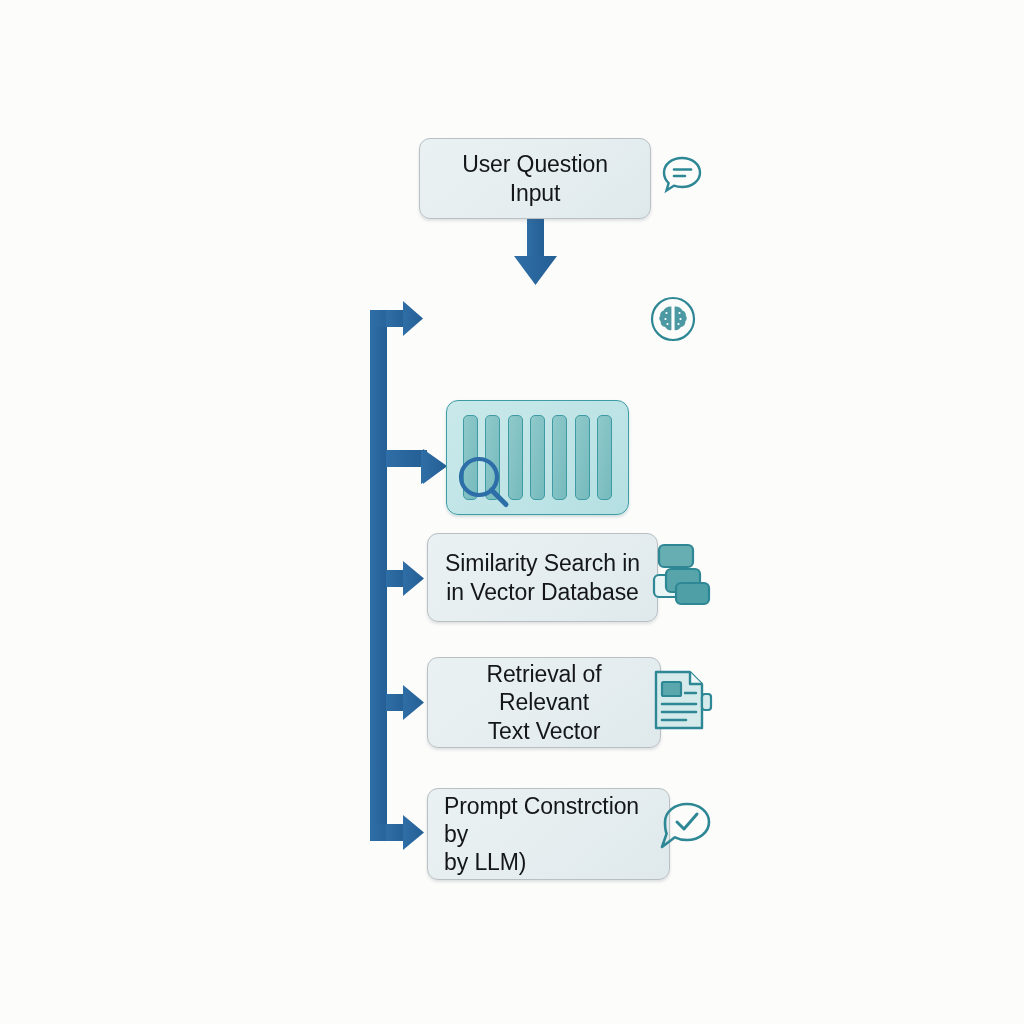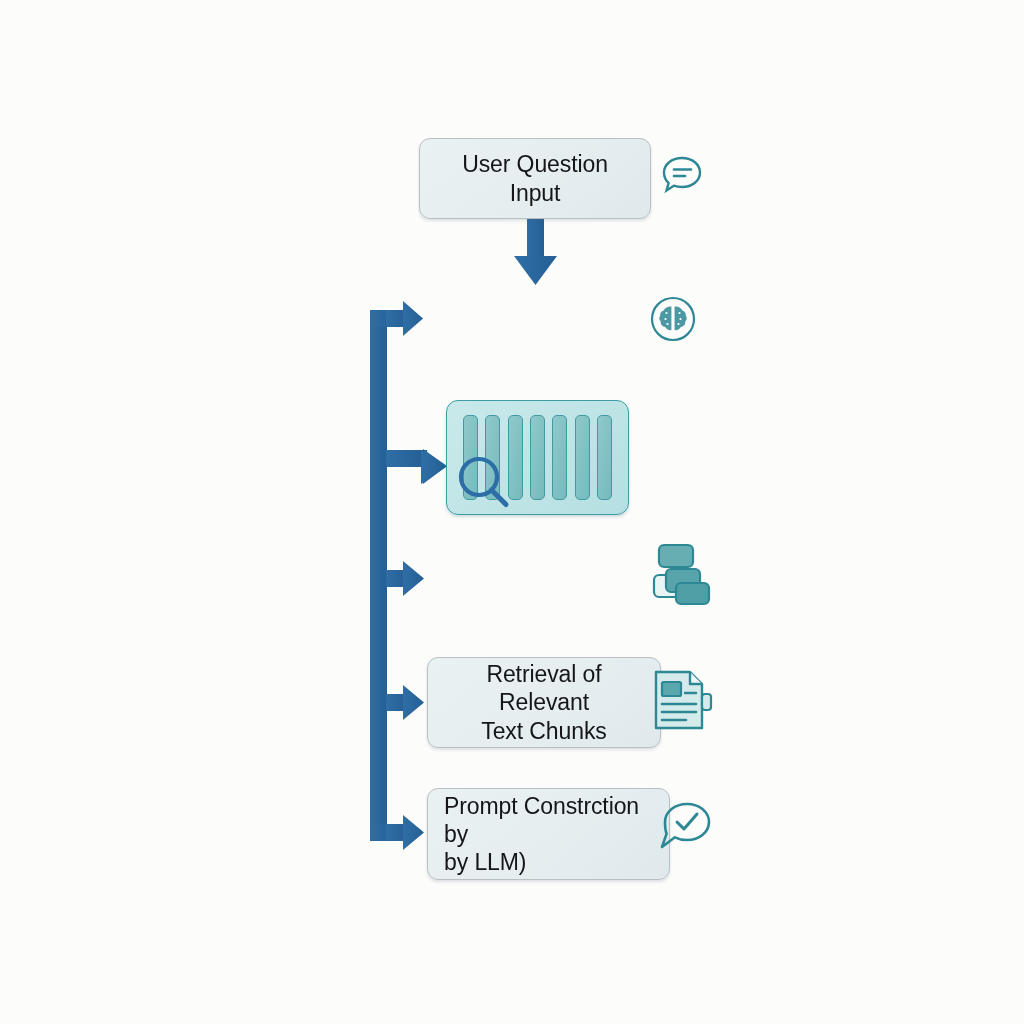--- a/index.html
+++ b/index.html
@@ -190,32 +190,36 @@
       <div class="bar"></div>
     </div>
   </div>
   <div class="magnifier" style="left:436px; top:452px; width:62px; height:62px;">
     <svg viewBox="0 0 62 62" width="62" height="62">
       <circle cx="25" cy="25" r="18" fill="none" stroke="#2d6ea8" stroke-width="4.2"></circle>
       <line x1="37.5" y1="38" x2="52" y2="52.5" stroke="#2d6ea8" stroke-width="5" stroke-linecap="round"></line>
     </svg>
   </div>
 
+  <div class="node" style="left:409px; top:533px; width:231px; height:89px;">
+    <div class="node-label align-center">Similarity Search in
+in Vector Database</div>
+  </div>
   <div class="side-icon" style="left:632px; top:541px; width:62px; height:68px;">
     <svg viewBox="0 0 62 68" width="62" height="68">
       <rect x="4" y="34" width="30" height="22" rx="5" fill="#e9f4f4" stroke="#2d8794" stroke-width="2.2"></rect>
       <rect x="9" y="4" width="34" height="22" rx="5" fill="#67aeb2" stroke="#2d8794" stroke-width="2.2"></rect>
       <rect x="16" y="28" width="34" height="23" rx="5" fill="#57a5aa" stroke="#2d8794" stroke-width="2.2"></rect>
       <rect x="26" y="42" width="33" height="21" rx="5" fill="#4f9fa6" stroke="#2d8794" stroke-width="2.2"></rect>
     </svg>
   </div>
 
   <div class="node" style="left:409px; top:657px; width:234px; height:91px;">
     <div class="node-label align-center">Retrieval of Relevant
-Text Chunks</div>
+Text Vector</div>
   </div>
   <div class="side-icon" style="left:632px; top:668px; width:64px; height:66px;">
     <svg viewBox="0 0 64 66" width="64" height="66">
       <path d="M6 4 L40 4 L52 16 L52 60 L6 60 Z" fill="#d5ebeb" stroke="#2d8794" stroke-width="2.4" stroke-linejoin="round"></path>
       <path d="M40 4 L40 16 L52 16" fill="#eef7f7" stroke="#2d8794" stroke-width="2.4" stroke-linejoin="round"></path>
       <rect x="52" y="26" width="9" height="16" rx="3" fill="#d5ebeb" stroke="#2d8794" stroke-width="2.2"></rect>
       <rect x="12" y="14" width="19" height="14" rx="1.5" fill="#5aa8ad" stroke="#2d8794" stroke-width="2.2"></rect>
       <line x1="35" y1="25" x2="46" y2="25" stroke="#2d8794" stroke-width="2.4" stroke-linecap="round"></line>
       <line x1="12" y1="36" x2="46" y2="36" stroke="#2d8794" stroke-width="2.6" stroke-linecap="round"></line>
       <line x1="12" y1="44" x2="46" y2="44" stroke="#2d8794" stroke-width="2.6" stroke-linecap="round"></line>

